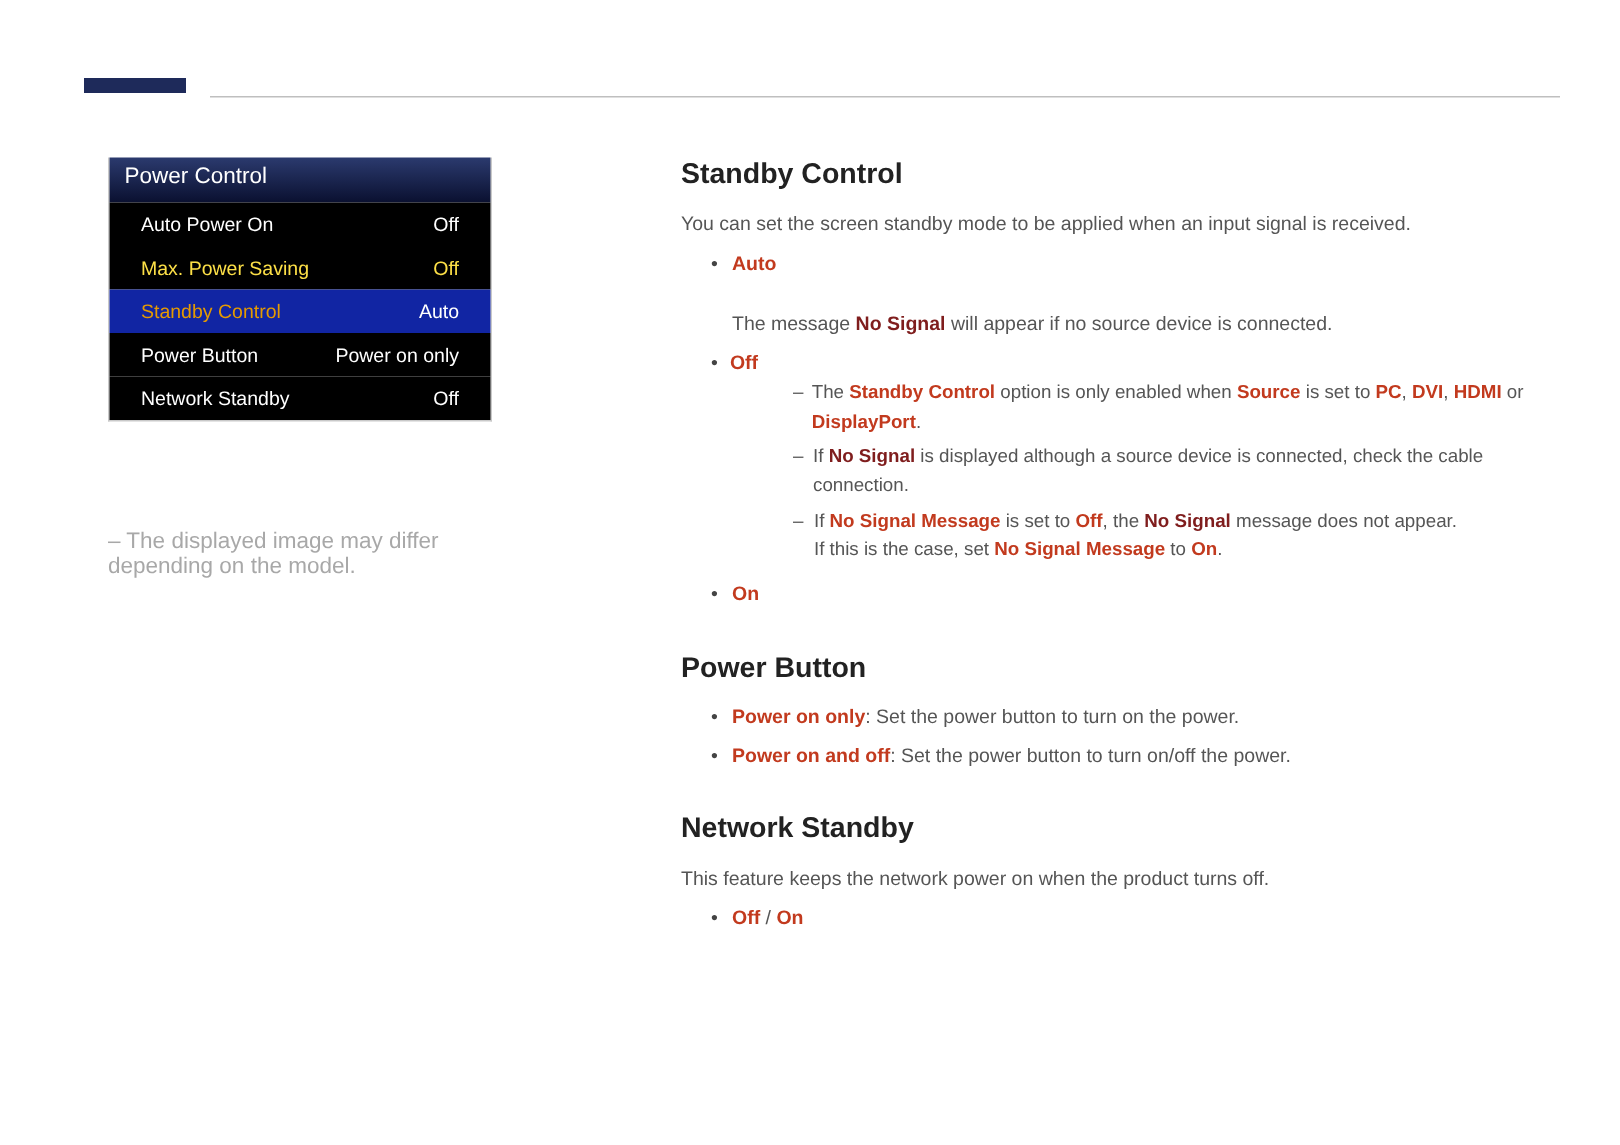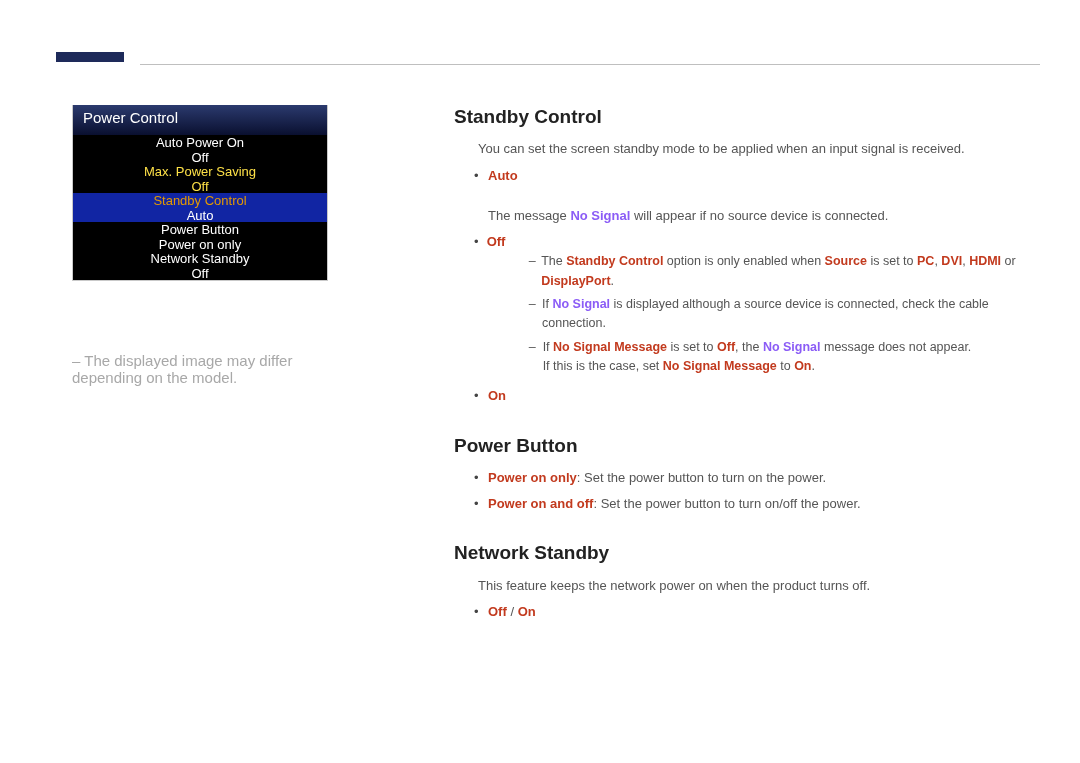--- a/index.html
+++ b/index.html
@@ -42,24 +42,23 @@
     color: #ffffff;
     font-size: 15px;
     font-weight: 400;
     padding: 4px 10px 0 10px;
   }
   .panel-row {
     display: flex;
     justify-content: space-between;
     align-items: center;
     height: 29px;
-    padding: 0 0;
+    padding: 0 21px;
     font-size: 13px;
     font-weight: 300;
-    flex-direction: column;
   }
   .row-auto { background: #000000; color:#ffffff; }
   .row-max  { background: #000000; color:#fde047; }
   .row-standby { background:#1125a3; }
   .row-standby .label { color:#e59a00; }
   .row-standby .value { color:#ffffff; }
   .row-power { background:#000000; color:#ffffff; }
   .row-net   { background:#000000; color:#ffffff; }
   .disclaimer {
     color:#a8a8a8;
@@ -79,29 +78,29 @@
     color:#555555;
     line-height: 1.55;
   }
   .content h2 {
     font-size: 19px;
     font-weight: 600;
     color:#222222;
     margin-bottom: 8px;
   }
   .content h2.later { margin-top: 24px; }
-  .content p { margin-bottom: 6px; margin-left: 24px; }
+  .content p { margin-bottom: 6px; }
   .bullets { margin-left: 20px; margin-top:6px; }
   .bullets .bl { display:flex; margin-bottom:6px; }
   .bullets .dot { width:14px; color:#444; font-size:13px; }
   .sub { margin-left: 42px; font-size:12.5px; }
   .sub .sl { display:flex; margin-bottom:4px; }
   .sub .sdot { width:14px; }
   .em-red { font-weight:600; color:#c23a1e; }
-  .em-black { font-weight:600; color:#8b5cf6; }
+  .em-black { font-weight:600; color:#7f1d1d; }
 </style>
 </head>
 <body>
 
 <div class="top-accent"></div>
 <div class="top-rule"></div>
 
 <div class="panel">
   <div class="panel-header">Power Control</div>
   <div class="panel-row row-auto">

